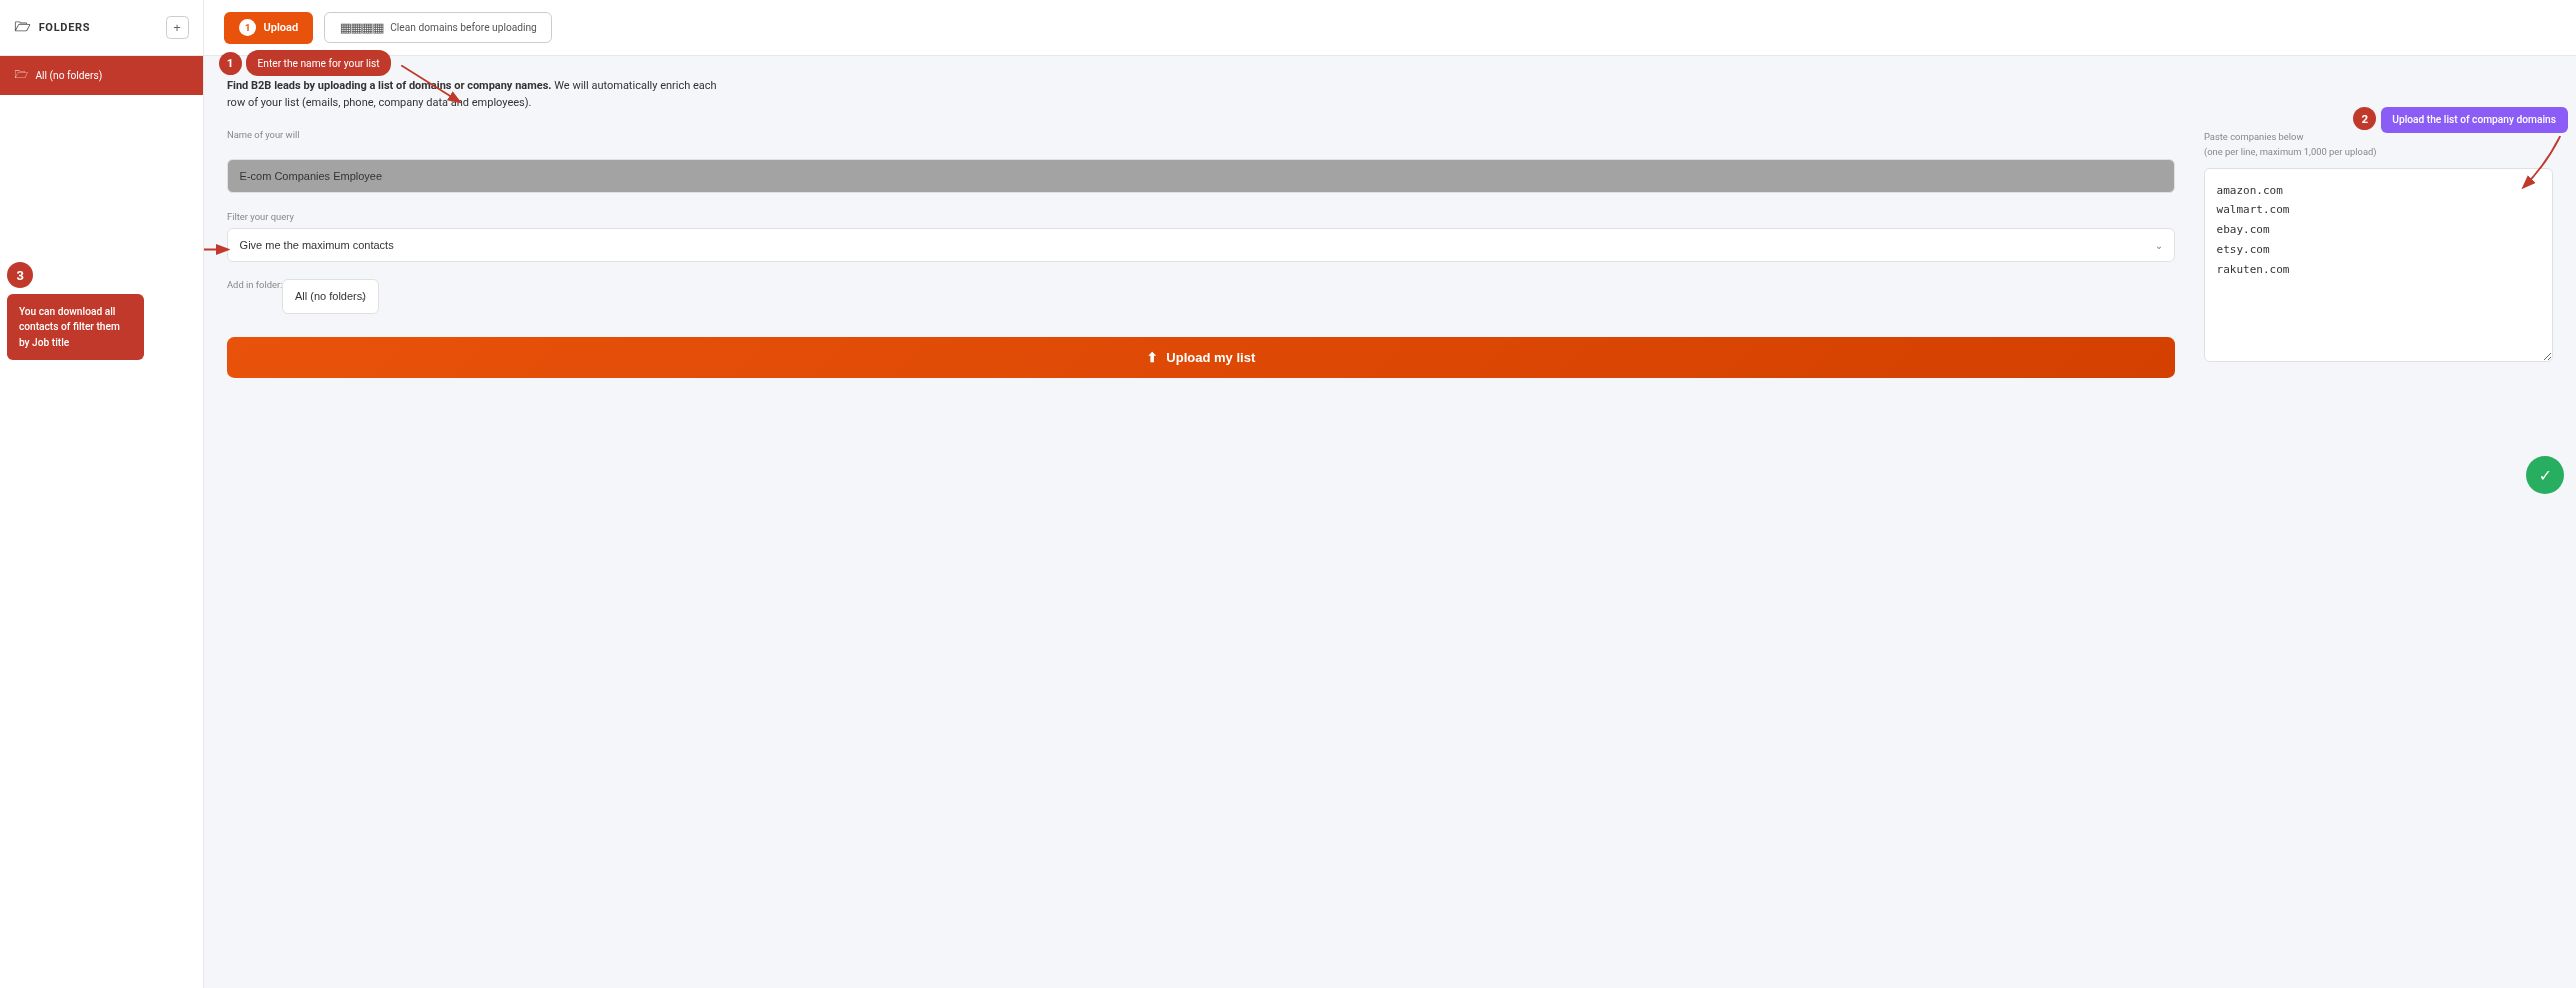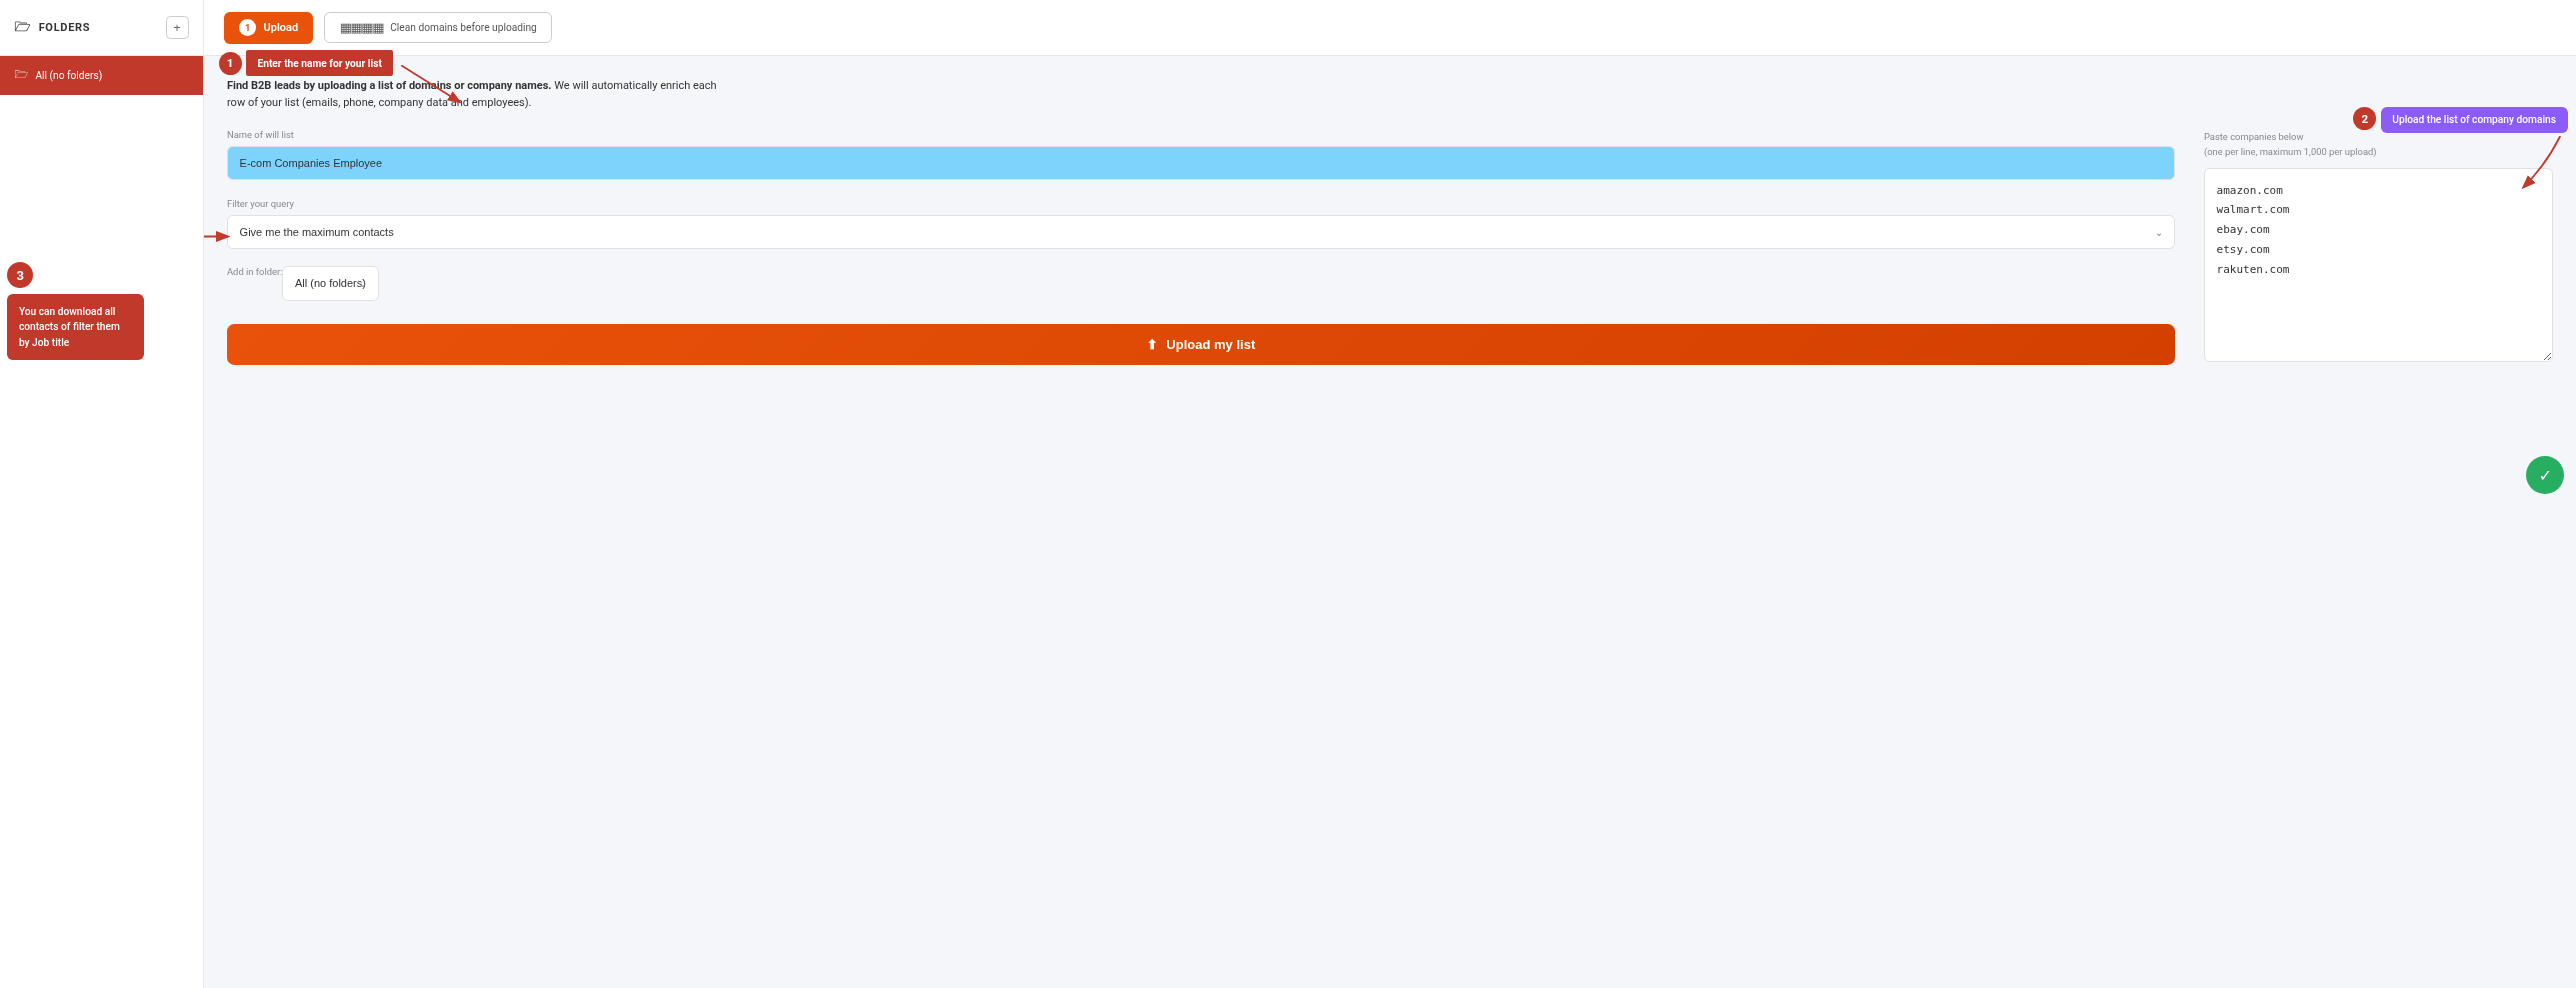--- a/index.html
+++ b/index.html
@@ -169,23 +169,23 @@
       font-size: 11.6px;
       display: flex;
       align-items: center;
       justify-content: center;
       flex-shrink: 0;
     }
     .tooltip-box-red {
       background: #c0392b;
       color: #fff;
       padding: 7.3px 11.6px;
-      border-radius: 2px;
+      border-radius: 12px;
       font-size: 10.2px;
-      font-weight: 700;
+      font-weight: 400;
       white-space: nowrap;
     }
 
     
     .content {
       flex: 1;
       padding: 20.4px 23px;
       overflow-y: auto;
       display: flex;
       flex-direction: column;
@@ -224,22 +224,23 @@
       color: #888;
       margin-bottom: 5.8px;
     }
     .form-input {
       width: 100%;
       padding: 10.2px 11.6px;
       border: 1.1px solid #e0e0e0;
       border-radius: 5.8px;
       font-size: 11px;
       color: #333;
-      background: #7dd3fc;
+      background: #a3a3a3;
       outline: none;
+      margin-top: 13px;
     }
 
     .filter-section {
       display: flex;
       flex-direction: column;
       position: relative;
     }
 
     .select-wrapper {
       position: relative;
@@ -422,21 +423,21 @@
     <p class="description">
       <strong>Find B2B leads by uploading a list of domains or company names.</strong>
       <span> We will automatically enrich each row of your list (emails, phone, company data and employees).</span>
     </p>
 
     <div class="two-col">
 
       <div class="left-col">
 
         <div>
-          <div class="form-label">Name of will list</div>
+          <div class="form-label">Name of your will</div>
           <input class="form-input" type="text" value="E-com Companies Employee" style="">
         </div>
 
         <div class="filter-section">
           <div class="form-label">Filter your query</div>
           <div class="select-wrapper">
             
             <svg width="58" height="29" style="position:absolute; left:-51px; top:7.3px;" viewBox="0 0 80 40">
               <defs>
                 <marker id="arrowF" markerWidth="8" markerHeight="8" refX="6" refY="3" orient="auto">

